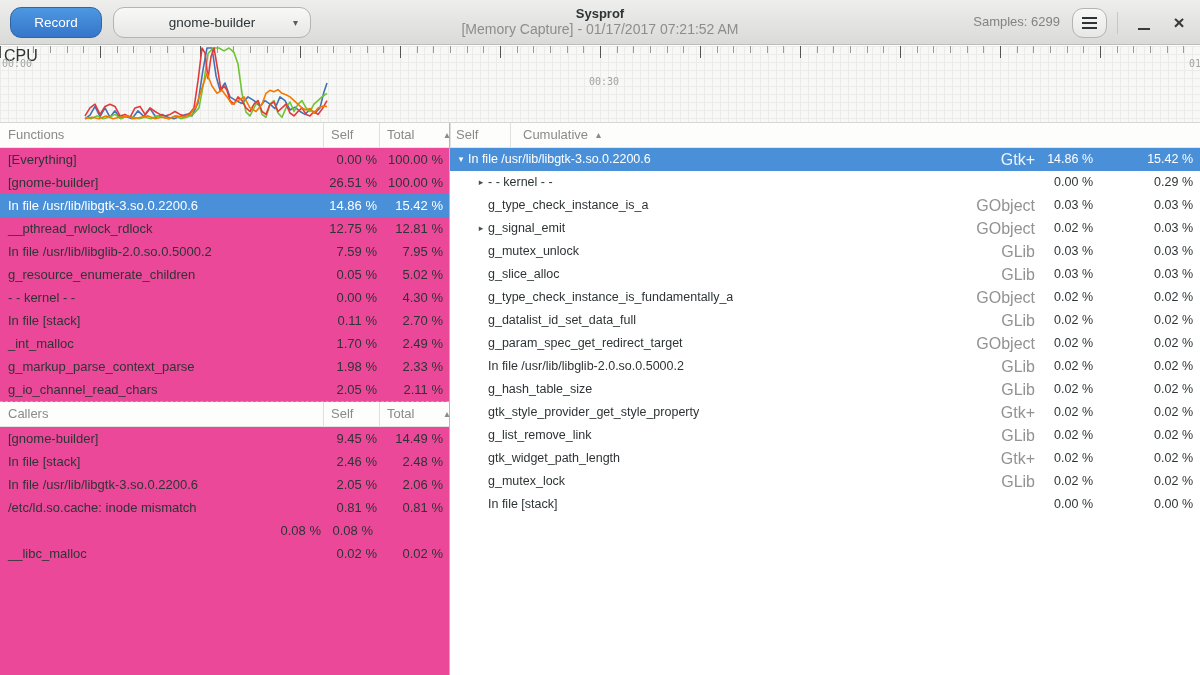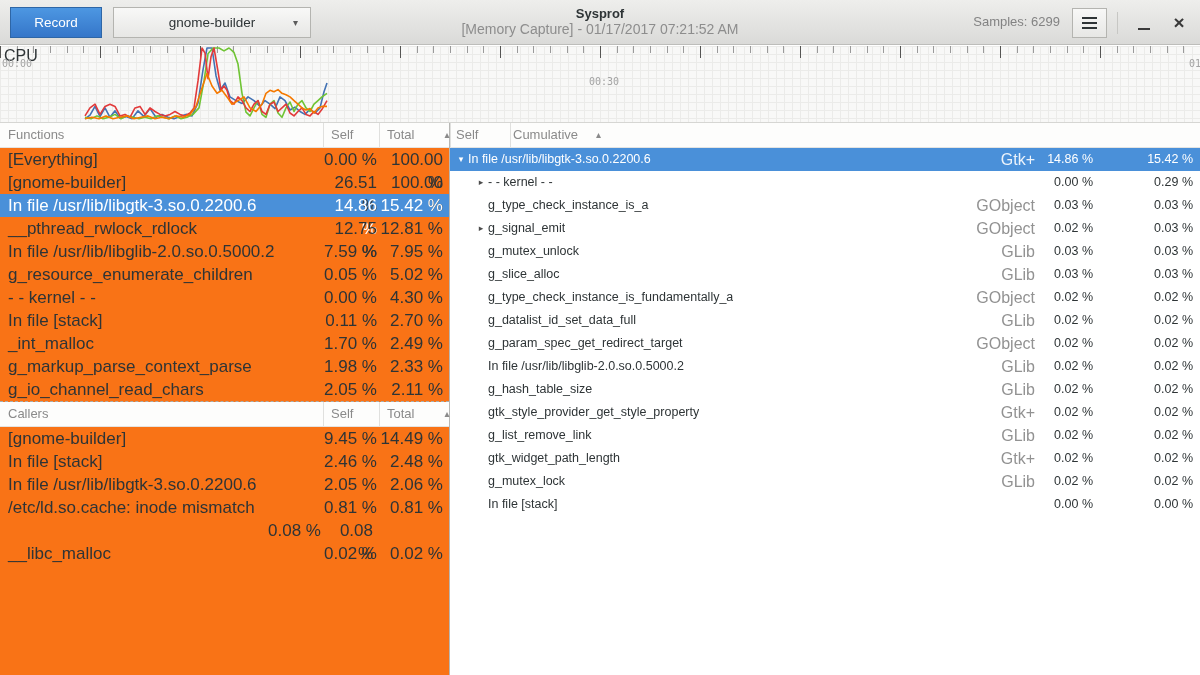--- a/index.html
+++ b/index.html
@@ -2,21 +2,21 @@
 <html><head>
 <meta charset="utf-8">
 <style>
   html,body{margin:0;padding:0;}
   body{font-family:"Liberation Sans","DejaVu Sans",sans-serif;background:#fff;}
   #app{position:relative;width:1200px;height:675px;overflow:hidden;background:#fff;}
 
   
   .titlebar{position:absolute;top:0;left:0;width:1200px;height:45px;
     background:linear-gradient(#eeeeec,#dadad8);border-bottom:1px solid #bdbdba;box-sizing:border-box;}
-  .btn{box-sizing:border-box;border-radius:0;font-size:13.5px;display:flex;align-items:center;justify-content:center;cursor:default;}
+  .btn{box-sizing:border-box;border-radius:11px;font-size:13.5px;display:flex;align-items:center;justify-content:center;cursor:default;}
   .record-btn{position:absolute;left:10px;top:7px;width:92px;height:31px;
     background:linear-gradient(#4d97e2,#3576c9);border:1px solid #2e66a6;color:#fff;}
   .process-btn{position:absolute;left:113px;top:7px;width:198px;height:31px;
     background:linear-gradient(#f8f8f7,#e7e7e5);border:1px solid #b4b4b0;color:#2e3436;}
   .process-btn .arrow{position:absolute;right:12px;top:9px;font-size:10px;color:#5c5c5c;}
   .title-block{position:absolute;left:320px;right:320px;top:5px;text-align:center;pointer-events:none;}
   .app-title{font-size:13px;font-weight:bold;color:#2e3436;line-height:17px;}
   .app-subtitle{font-size:14px;color:#8d8d8d;line-height:15px;}
   .samples{position:absolute;right:140px;top:14px;font-size:13px;color:#838383;}
   .menu-btn{position:absolute;right:93px;top:8px;width:35px;height:30px;
@@ -36,43 +36,43 @@
     background-size:8px 8px;}
   .ruler-minor{position:absolute;top:0;left:0;width:1200px;height:7px;
     background-image:repeating-linear-gradient(90deg,#9a9a9a 0 1px,transparent 1px 16.666px);}
   .ruler-major{position:absolute;top:0;left:0;width:1200px;height:12px;
     background-image:repeating-linear-gradient(90deg,#555553 0 1px,transparent 1px 100px);}
   .cpu-label{position:absolute;left:4px;top:1px;font-size:16px;color:#2e3436;}
   .time-label{position:absolute;top:12px;font-family:"DejaVu Sans Mono",monospace;font-size:10px;color:#a3a3a3;}
   #cpu-lines{position:absolute;left:0;top:0;}
 
   
-  .left-pane{position:absolute;top:123px;left:0;width:449px;bottom:0;border-right:1px solid #b7b7b4;box-sizing:content-box;background:#f97316;}
+  .left-pane{position:absolute;top:123px;left:0;width:449px;bottom:0;border-right:1px solid #b7b7b4;box-sizing:content-box;background:#ec4899;}
   .right-pane{position:absolute;top:123px;left:450px;width:750px;bottom:0;background:#fff;}
 
   
   .tv-header{display:flex;height:25px;line-height:24px;background:#fdfdfc;border-bottom:1px solid #e4e4e2;
     font-size:13px;color:#8a8a8a;box-sizing:border-box;}
   .hcell{box-sizing:border-box;display:flex;align-items:center;}
   .hsep{border-left:1px solid #e0e0de;}
   .sort-arrow{margin-left:auto;padding-right:8px;font-size:10px;color:#8a8a8a;}
 
-  .l-row{display:grid;grid-template-columns:323px 56px 70px;height:23px;line-height:23px;font-size:17px;color:#2e3436;}
+  .l-row{display:grid;grid-template-columns:323px 56px 70px;height:23px;line-height:23px;font-size:13px;color:#2e3436;}
   .l-name{padding-left:8px;white-space:nowrap;overflow:hidden;text-overflow:ellipsis;}
   .l-self{text-align:right;padding-right:2px;}
   .l-total{text-align:right;padding-right:6px;}
   .lh-name{width:323px;padding-left:8px;}
   .lh-self{width:56px;padding-left:7px;}
   .lh-total{width:70px;padding-left:7px;gap:30px;}
 
   .callers-block{border-top:1px dashed #adadaa;}
 
   .rh-name{flex:1;padding-left:8px;}
   .rh-self{width:60px;padding-left:5px;}
-  .rh-cum{width:99px;padding-left:2px;}
+  .rh-cum{width:99px;padding-left:12px;}
 
   .d-row{display:flex;height:23px;line-height:23px;font-size:12.5px;color:#2e3436;}
   .d-exp{width:14px;text-align:center;font-size:9px;color:#4d4d4d;flex:none;}
   .d-exp.depth0{margin-left:4px;}
   .d-exp.depth1{margin-left:24px;}
   .d-name{white-space:nowrap;overflow:hidden;flex:0 1 auto;}
   .d-badge{margin-left:auto;padding-right:6px;font-size:16px;color:#929292;flex:none;}
   .d-self{width:60px;text-align:right;padding-right:8px;box-sizing:border-box;flex:none;}
   .d-cum{width:99px;text-align:right;padding-right:7px;box-sizing:border-box;flex:none;}
 

